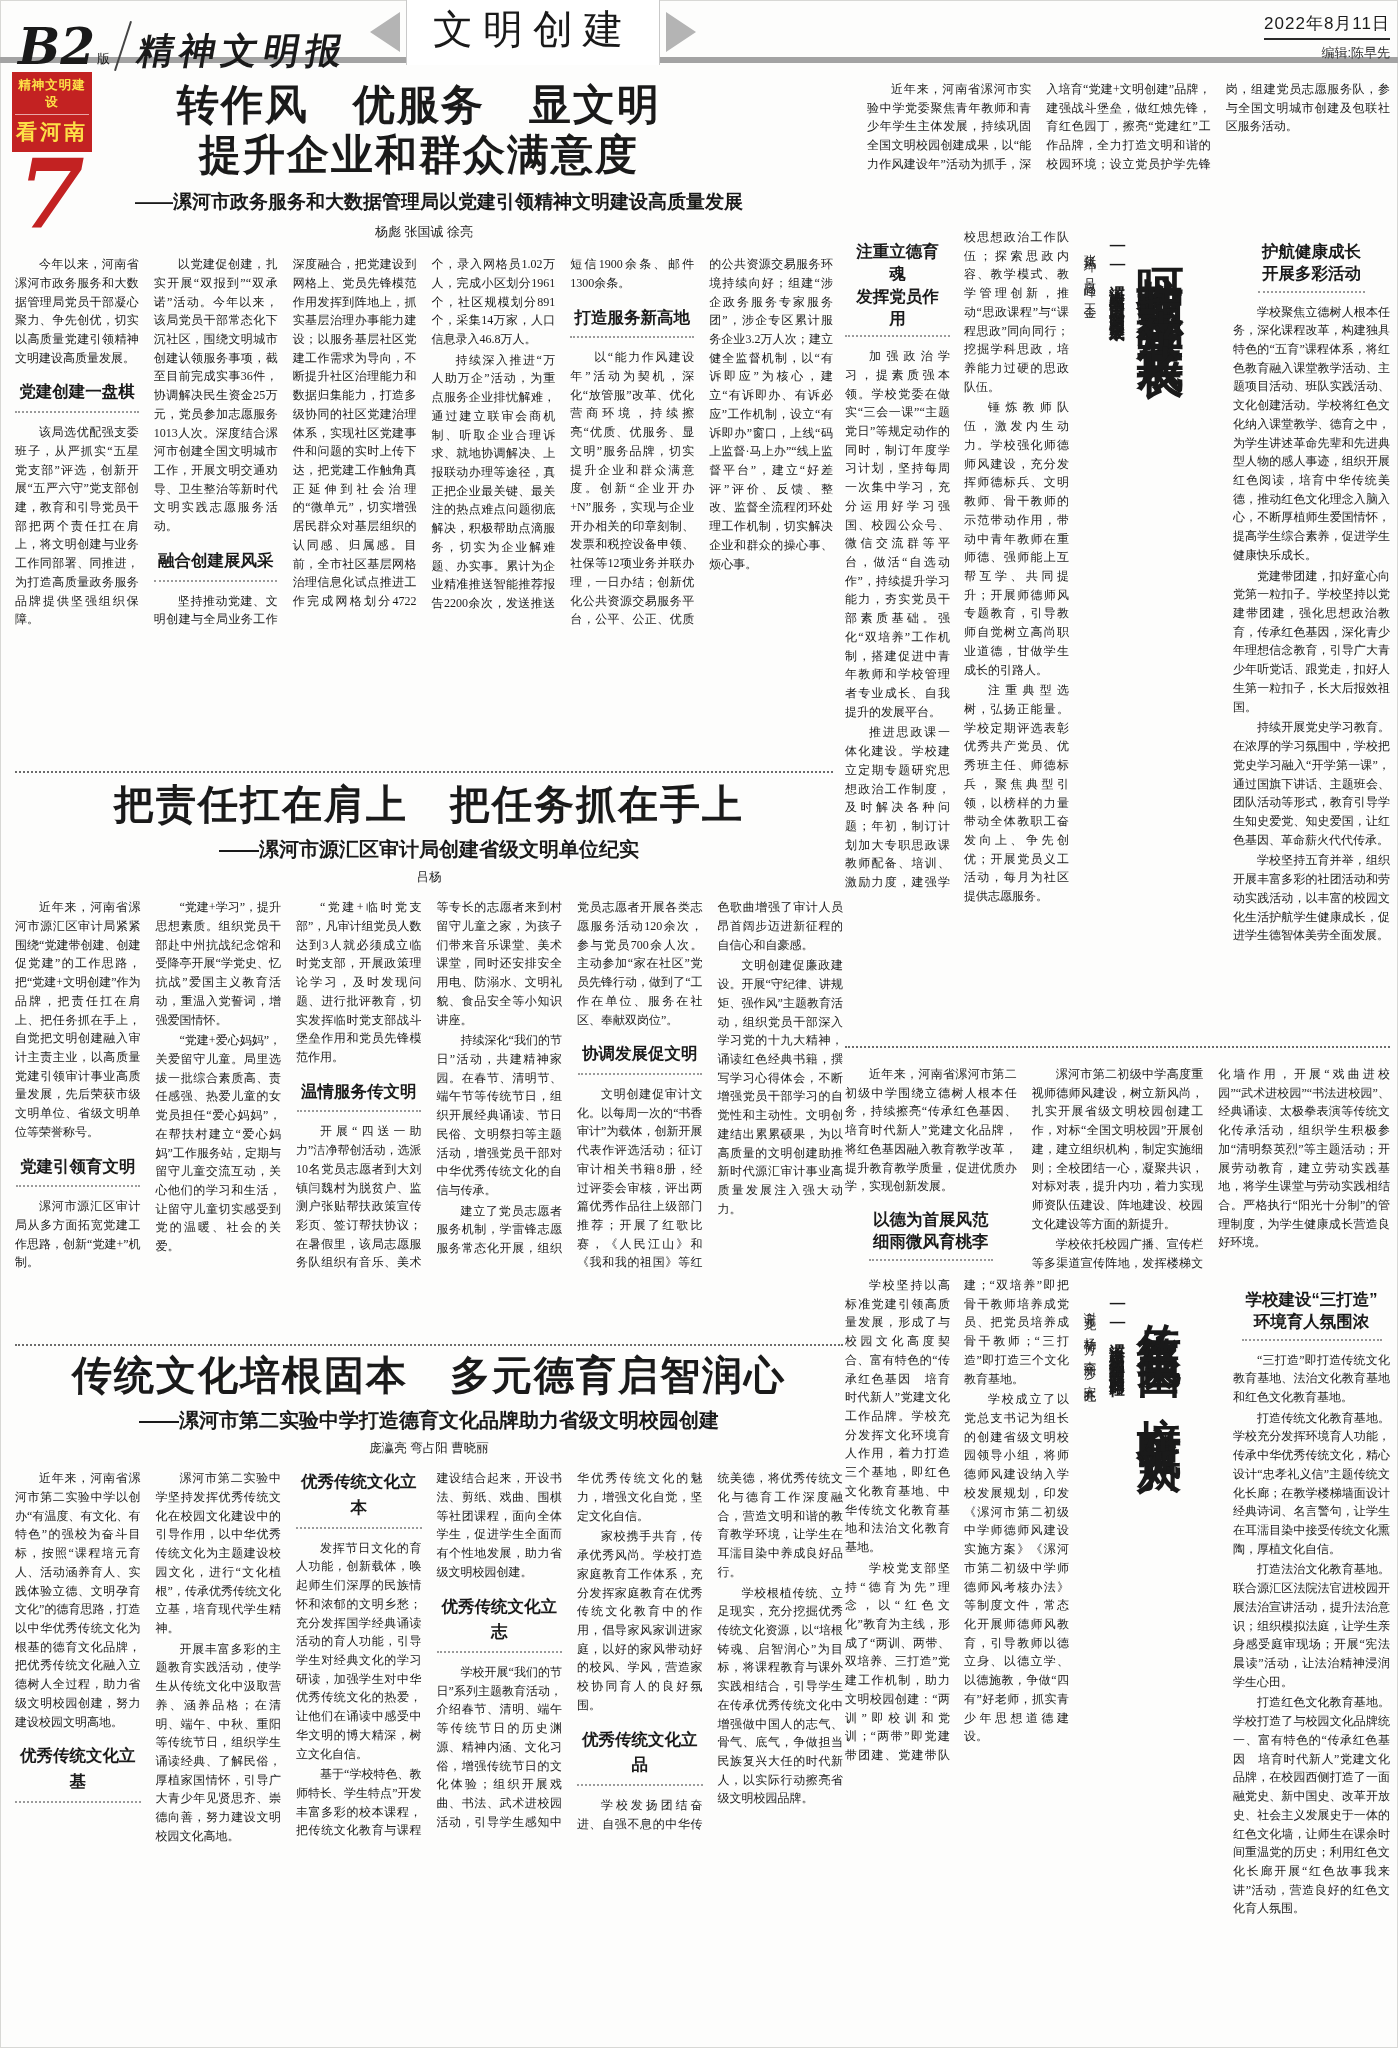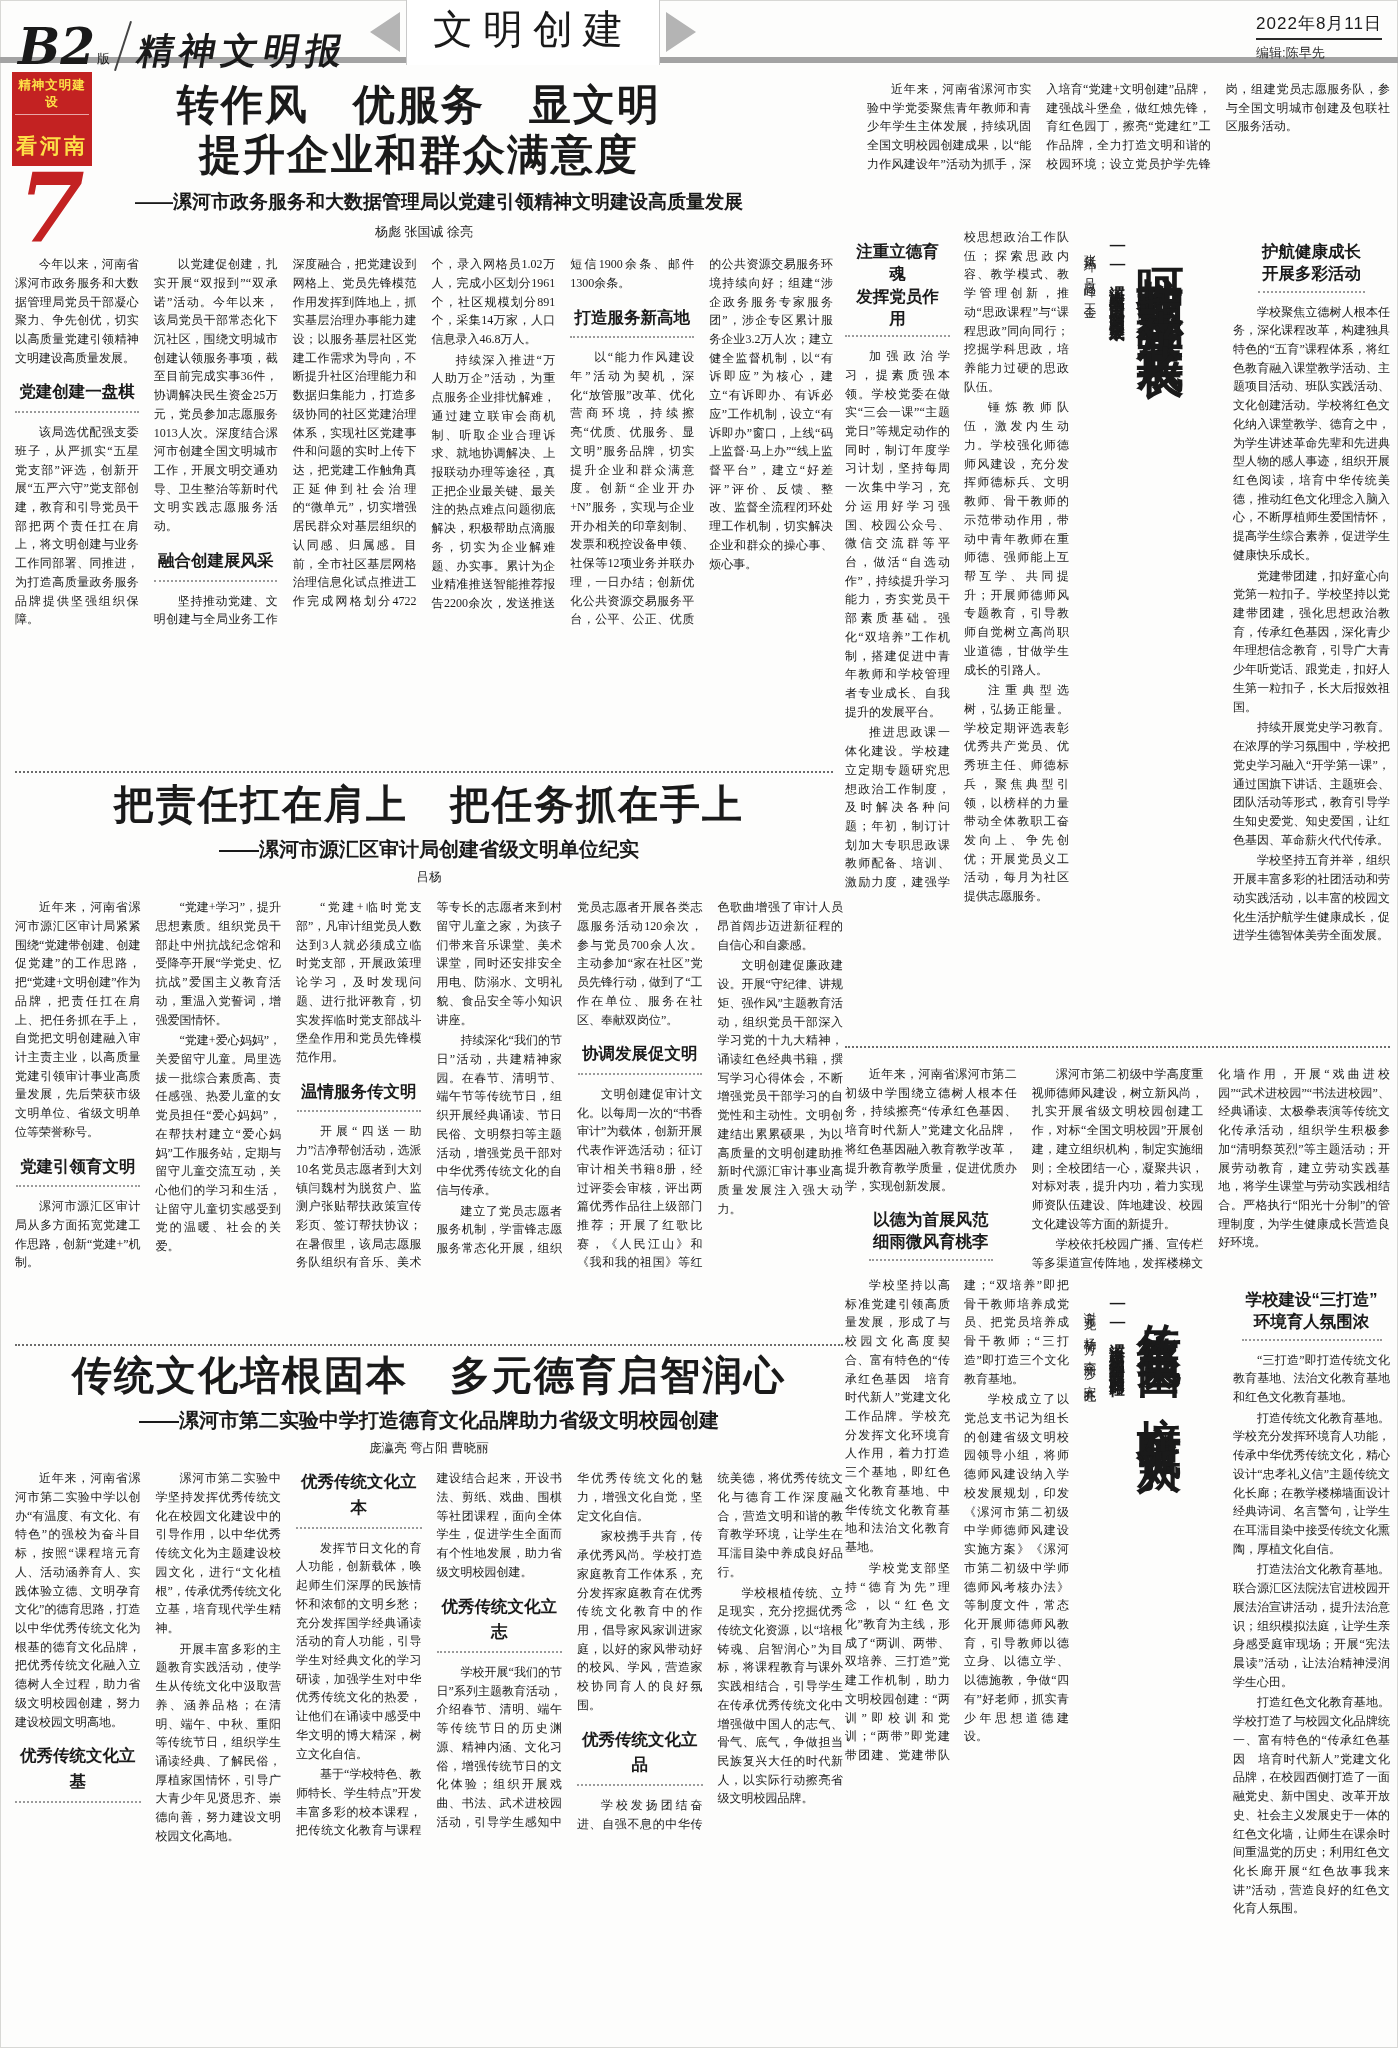--- a/index.html
+++ b/index.html
@@ -16,29 +16,29 @@
   .b2{font-family:"DejaVu Serif",serif;font-style:italic;font-weight:900;font-size:50px;line-height:1;margin-top:18px;}
   .b2-suffix{font-size:13px;margin:0 4px 4px 2px;}
   .hdr-slash{width:2px;height:52px;background:#444;transform:rotate(18deg);margin:0 14px 0 8px;}
   .masthead{font-family:"DejaVu Serif",serif;font-weight:900;font-size:36px;letter-spacing:6px;transform:skewX(-10deg);line-height:1.2;}
   .hdr-center{position:absolute;left:370px;top:2px;display:flex;align-items:center;height:60px;}
   .tri{width:0;height:0;border-top:20px solid transparent;border-bottom:20px solid transparent;}
   .tri-left{border-right:30px solid #b4b4b4;margin-right:6px;}
   .tri-right{border-left:30px solid #b4b4b4;margin-left:6px;}
   .section-box{background:#fff;border:1px solid #c9c9c9;border-bottom:none;padding:2px 26px 8px;position:relative;z-index:2;}
   .section-title{font-size:40px;font-weight:500;letter-spacing:10px;}
-  .hdr-right{position:absolute;right:16px;top:12px;}
+  .hdr-right{position:absolute;right:8px;top:12px;text-align:right;}
   .date{font-size:17px;letter-spacing:1px;border-bottom:2px solid #2a2a2a;padding-bottom:3px;}
   .editor{font-size:13px;color:#333;margin-top:4px;}
 
   
   .badge{position:absolute;left:12px;top:72px;width:80px;text-align:center;}
   .badge-box{background:#c32222;color:#fde047;padding:5px 3px 6px;}
   .badge-l1{font-size:12.5px;font-weight:bold;letter-spacing:1px;}
-  .badge-l2{font-size:21px;font-weight:900;letter-spacing:3px;margin-top:3px;border-top:1px solid rgba(255,255,255,.6);padding-top:17px;}
+  .badge-l2{font-size:21px;font-weight:900;letter-spacing:3px;margin-top:3px;border-top:1px solid rgba(255,255,255,.6);padding-top:3px;}
   .badge-num{font-family:"DejaVu Serif",serif;font-style:italic;font-weight:900;font-size:96px;line-height:.85;color:#c32222;margin-top:2px;text-align:left;padding-left:6px;}
 
   
   .headline{font-weight:900;text-align:center;line-height:1.18;letter-spacing:2px;}
   .subtitle{font-weight:bold;text-align:center;}
   .byline{text-align:center;color:#222;}
   .body{font-family:"Liberation Serif",serif;font-size:12px;line-height:1.56;text-align:justify;overflow:hidden;}
   .body p.para{margin:0 0 2px;text-indent:2em;}
   .subhead{font-family:"Liberation Sans",sans-serif;font-weight:bold;font-size:16.5px;text-align:center;
     margin:12px auto 10px;width:-moz-fit-content;width:fit-content;padding:0 4px 6px;border-bottom:2px dotted #9a9a9a;break-inside:avoid;}

